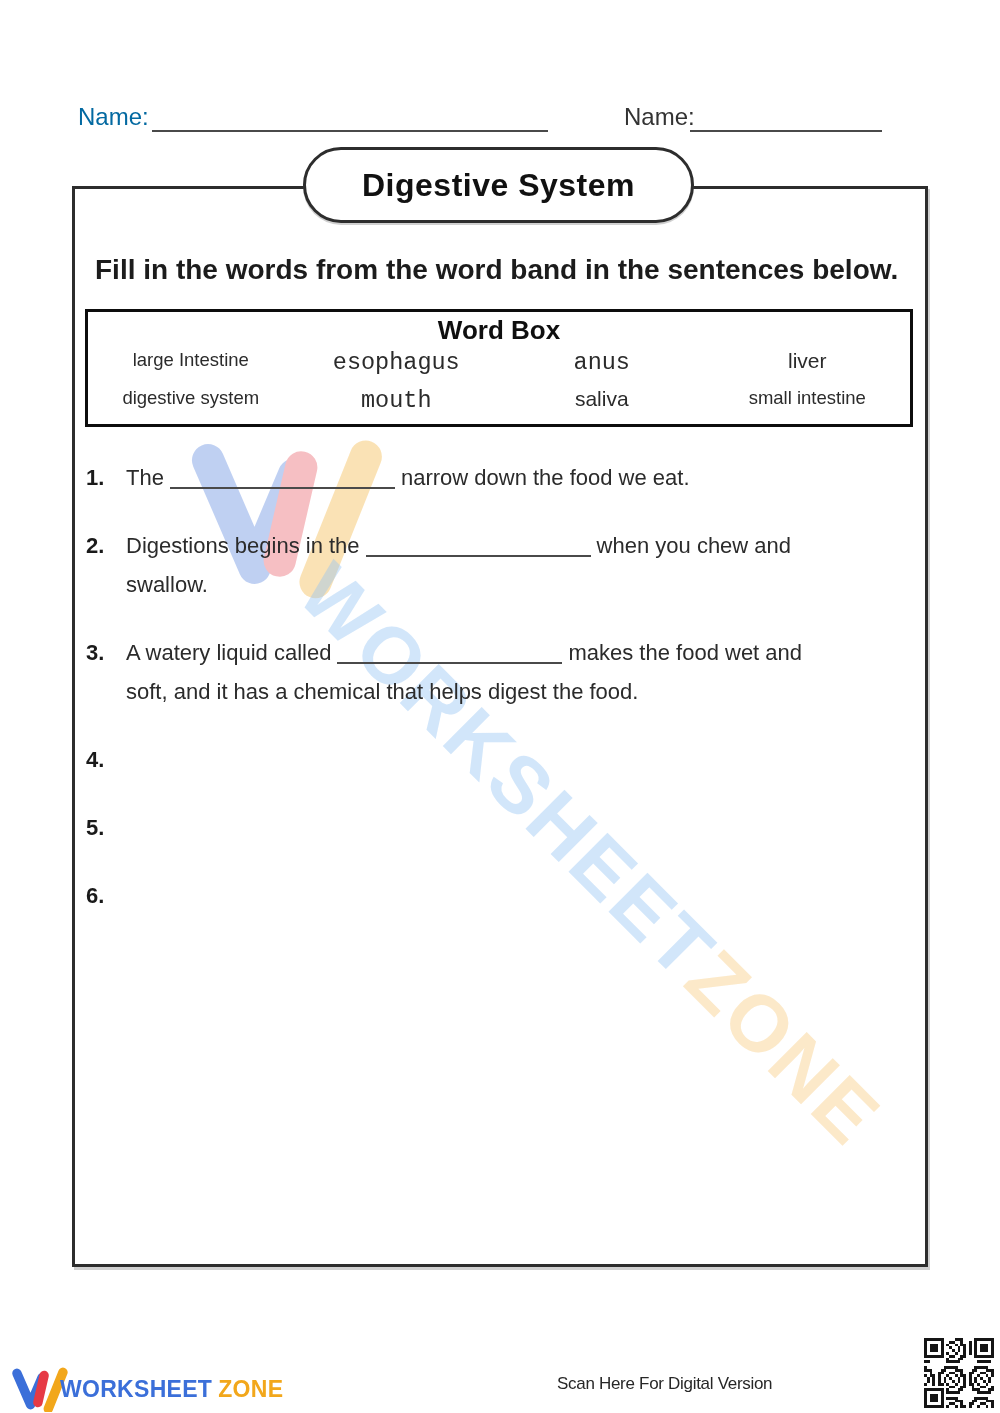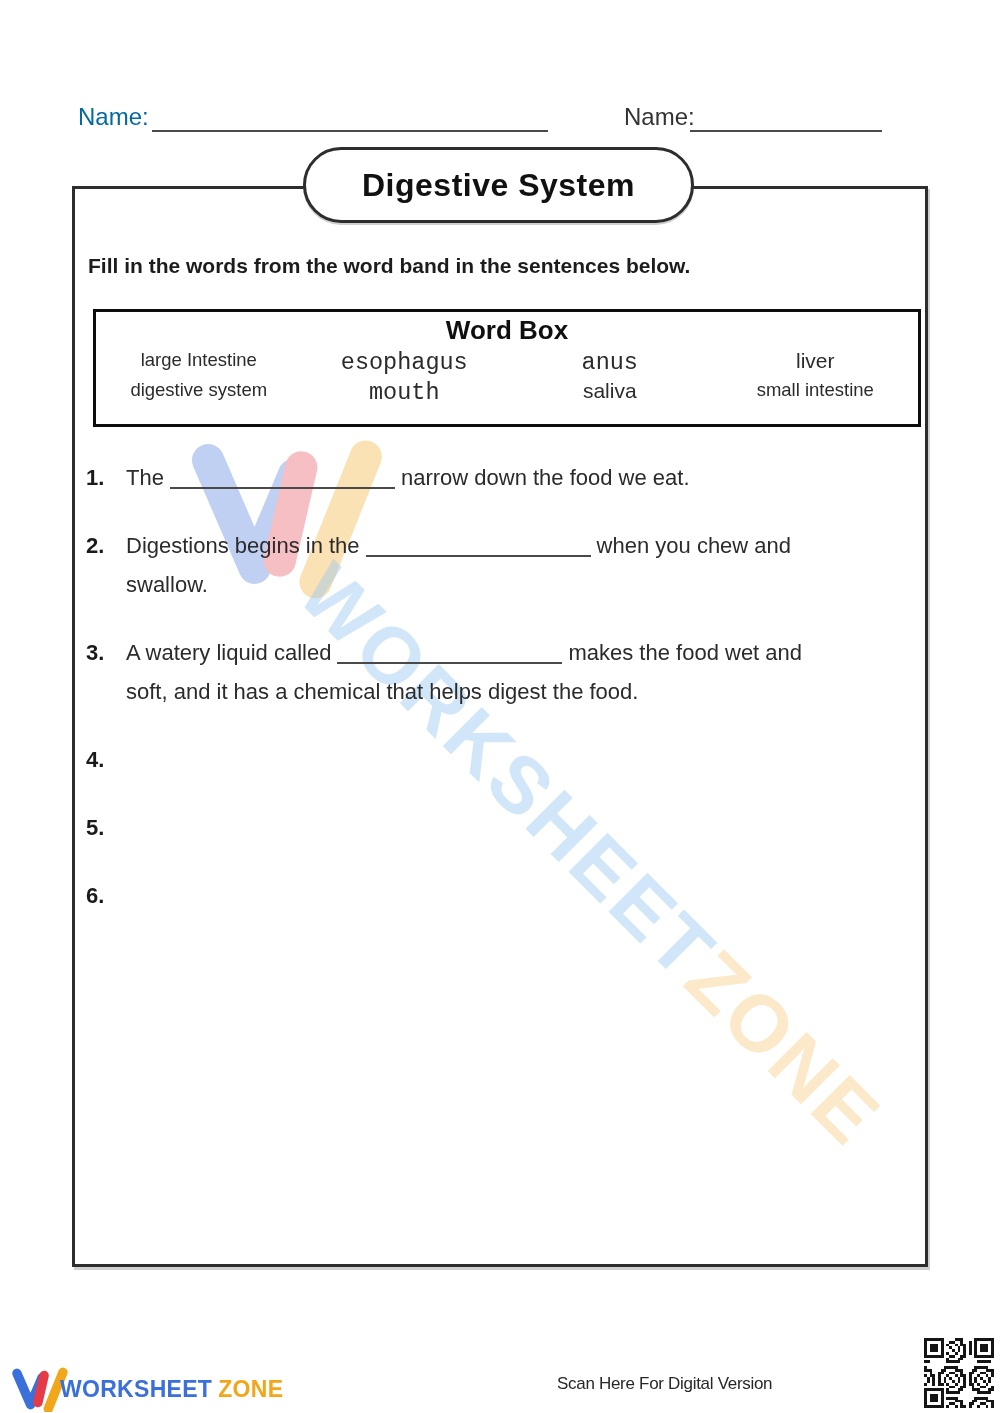--- a/index.html
+++ b/index.html
@@ -18,25 +18,25 @@
     border:3px solid #2d2d2d;border-radius:40px;display:flex;align-items:center;justify-content:center;
     z-index:3;box-shadow:0 2px 0 rgba(120,120,120,.35);
   }
   .title-pill span{font-size:32px;font-weight:bold;color:#111;letter-spacing:.5px;}
   
   .main-box{
     position:absolute;left:72px;top:186px;width:850px;height:1075px;
     border:3px solid #2d2d2d;box-shadow:2px 3px 0 rgba(120,120,120,.35);z-index:1;background:transparent;
   }
   
-  .instruction{position:absolute;left:88px;top:254px;font-size:21px;font-weight:bold;color:#1c1c1c;z-index:2;}
-  
-  .word-box{position:absolute;left:93px;top:309px;width:822px;height:112px;border:3px solid #0d0d0d;z-index:2;}
+  .instruction{position:absolute;left:95px;top:254px;font-size:28px;font-weight:bold;color:#1c1c1c;z-index:2;}
+  
+  .word-box{position:absolute;left:85px;top:309px;width:822px;height:112px;border:3px solid #0d0d0d;z-index:2;}
   .wb-title{text-align:center;font-size:26px;font-weight:bold;color:#0f0f0f;margin-top:3px;}
-  .wb-grid{display:grid;grid-template-columns:repeat(4,1fr);row-gap:3px;margin-top:3px;text-align:center;}
+  .wb-grid{display:grid;grid-template-columns:repeat(4,1fr);row-gap:11px;margin-top:3px;text-align:center;}
   .wb-word{color:#2b2b2b;}
   .wb-word.sm{font-size:18.5px;}
   .wb-word.md{font-size:21px;}
   .wb-word.lg{font-size:23.5px;font-family:Liberation Mono, monospace;}
   
   .questions{position:absolute;left:86px;top:458px;width:828px;z-index:2;}
   .question{display:flex;margin-bottom:29px;font-size:22px;line-height:39px;}
   .qnum{font-weight:bold;width:40px;flex:none;color:#1a1a1a;}
   .qtext{white-space:pre-wrap;color:#2b2b2b;}
   .blank{

